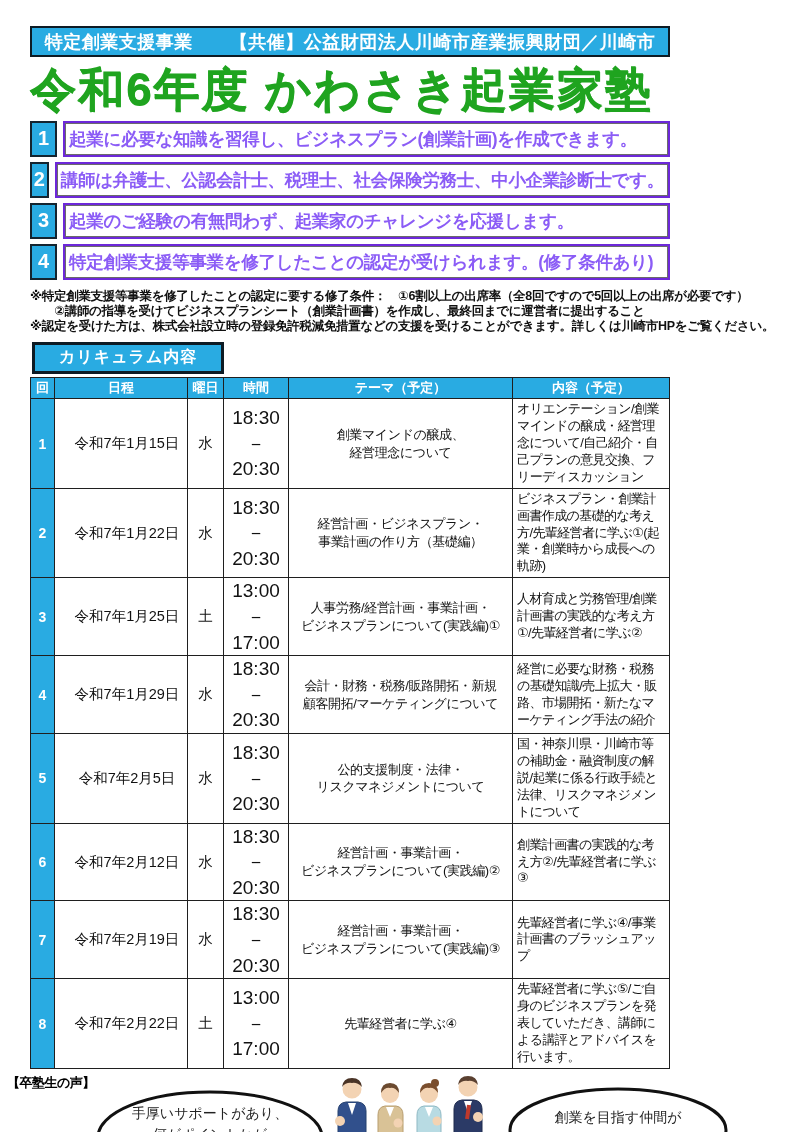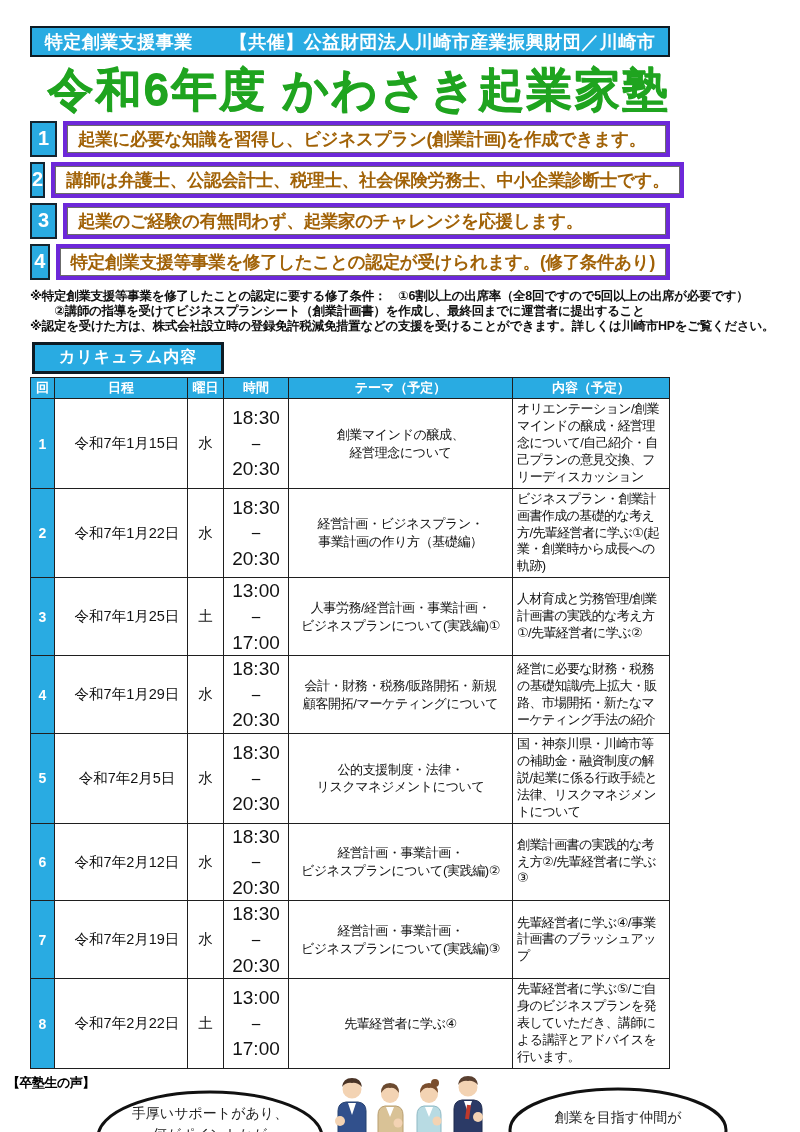--- a/index.html
+++ b/index.html
@@ -3,31 +3,31 @@
 <meta charset="utf-8">
 <style>
   * { margin:0; padding:0; box-sizing:border-box; }
   html,body { background:#fff; }
   body { width:800px; height:1132px; font-family:"Liberation Sans","DejaVu Sans",sans-serif; overflow:hidden; }
   .page { width:700px; height:1132px; padding:26px 30px 0 30px; background:#fff; position:relative; }
 
   .topbar { height:31px; background:#29ABE2; border:2px solid #0d1b24; display:flex; align-items:center; justify-content:center;
             color:#fff; font-size:18px; font-weight:bold; letter-spacing:0.5px; }
 
-  .title { text-align:right; color:#1FA41F; font-size:46px; font-weight:900; letter-spacing:2px; margin-top:7px; line-height:1.1;
+  .title { text-align:left; color:#1FA41F; font-size:46px; font-weight:900; letter-spacing:2px; margin-top:7px; line-height:1.1;
            text-shadow:0.5px 0.5px 0 #1FA41F; white-space:nowrap; }
   .subtitle { text-align:center; color:#FF7D00; font-size:23px; font-weight:900; margin-top:2px; letter-spacing:-0.5px;
               text-shadow:0.4px 0.4px 0 #FF7D00; white-space:nowrap; }
 
   .points { margin-top:6px; }
   .point { display:flex; gap:6px; margin-top:5px; height:36px; }
   .point .num { width:27px; background:#29ABE2; border:2px solid #14242f; color:#fff; font-size:20px; font-weight:bold;
                 display:flex; align-items:center; justify-content:center; }
-  .point .ptext { flex:1; background:#fff; border:4px solid #6d28d9; box-shadow:inset 0 0 0 1px #6b6b6b;
-                  display:flex; align-items:center; padding:0 11px; font-size:17.5px; font-weight:600; color:#a16207; letter-spacing:-0.3px; white-space:nowrap; }
+  .point .ptext { flex:1; background:#fff; border:2px solid #6d28d9; box-shadow:inset 0 0 0 1px #6b6b6b;
+                  display:flex; align-items:center; padding:0 4px; font-size:17.5px; font-weight:600; color:#8b5cf6; letter-spacing:-0.3px; white-space:nowrap; }
 
   .notes { margin-top:9px; font-size:12.5px; font-weight:bold; color:#111; line-height:1.22; letter-spacing:-0.3px; }
   .notes div { white-space:nowrap; }
 
   .curr-heading { display:inline-block; margin-top:8px; margin-left:2px; background:#29ABE2; border:3px solid #0d1b24;
                   color:#fff; font-size:16px; font-weight:bold; padding:2px 24px 3px 24px; letter-spacing:1px; }
 
   table.curr { width:100%; margin-top:3px; border-collapse:collapse; table-layout:fixed; }
   table.curr th, table.curr td { border:1.5px solid #1f1f1f; overflow:hidden; }
   table.curr thead th { background:#29ABE2; color:#fff; font-size:13px; font-weight:bold; height:21px; padding:1px; }

